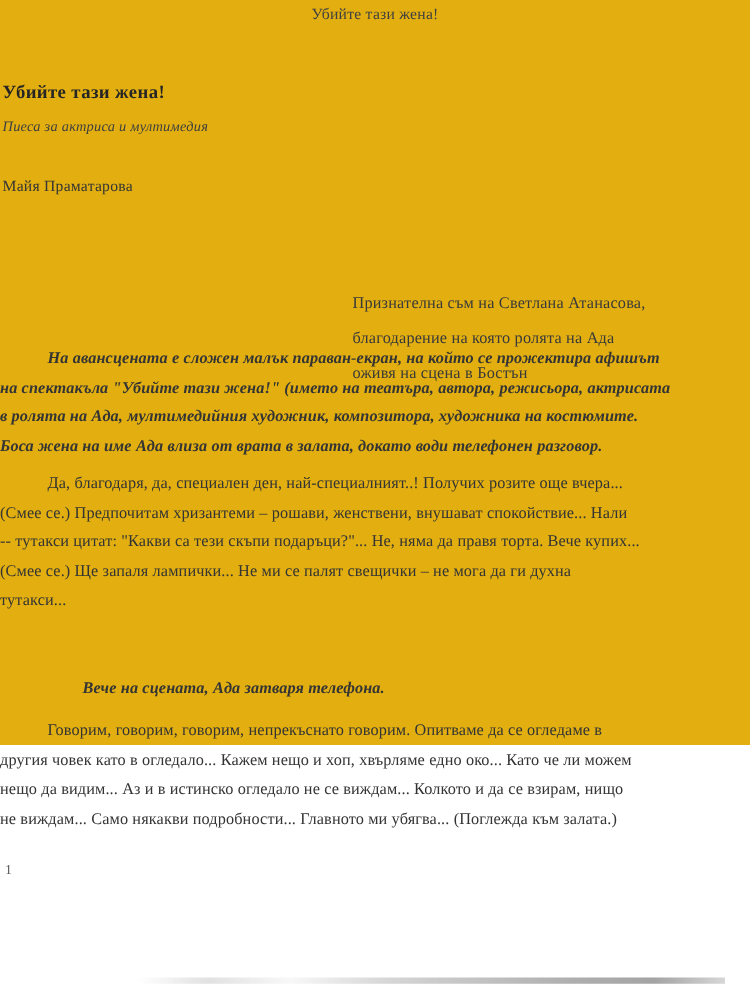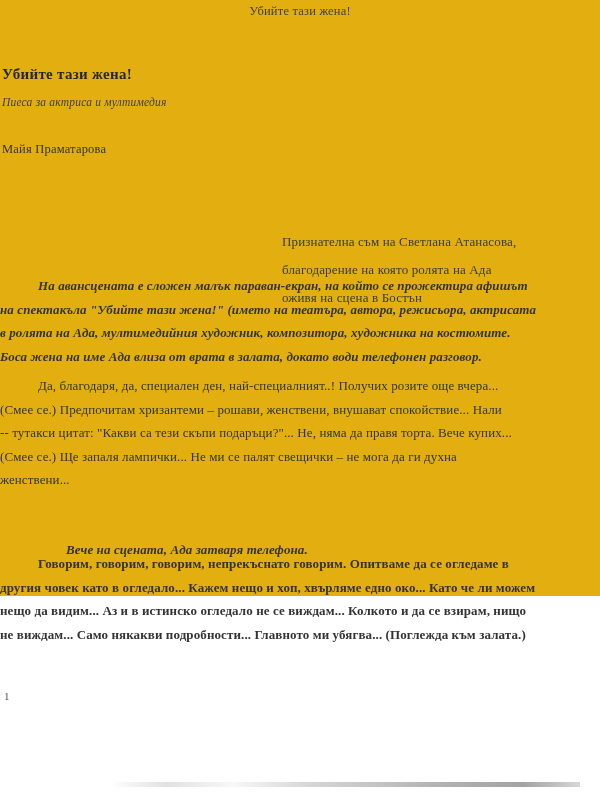--- a/index.html
+++ b/index.html
@@ -113,21 +113,21 @@
   }
   .indent {
     display: inline-block;
     width: 38px;
   }
 
   
   #stage-opening { top: 274px; }
   #speech-one    { top: 374px; }
   #stage-phone   { top: 538px; padding-left: 28px; }
-  #speech-two    { top: 552px; font-weight: bold; }
+  #speech-two    { top: 572px; }
 
   
   .page-number {
     position: absolute;
     left: 4px;
     top: 690px;
     font-size: 11px;
     color: #555;
   }
   .footer-smudge {
@@ -174,21 +174,21 @@
     <span class="ln">на спектакъла "Убийте тази жена!" (името на театъра, автора, режисьора, актрисата</span>
     <span class="ln">в ролята на Ада, мултимедийния художник, композитора,  художника на костюмите.</span>
     <span class="ln">Боса  жена на име Ада влиза от врата в залата, докато води телефонен  разговор.</span>
   </div>
 
   <div class="block" id="speech-one">
     <span class="ln"><span class="indent"></span><span>Да, благодаря, да, специален ден, най-специалният..!  Получих розите още вчера...</span></span>
     <span class="ln">(Смее се.)  Предпочитам хризантеми – рошави, женствени, внушават спокойствие...  Нали</span>
     <span class="ln">-- тутакси цитат: "Какви са тези скъпи подаръци?"... Не, няма да правя торта. Вече купих...</span>
     <span class="ln">(Смее се.) Ще запаля лампички... Не ми се палят свещички – не мога да ги духна</span>
-    <span class="ln">женствени...</span>
+    <span class="ln">тутакси...</span>
   </div>
 
   <div class="block italic" id="stage-phone">
     <span class="ln"><span class="indent"></span><span>Вече на сцената, Ада затваря телефона.</span></span>
   </div>
 
   <div class="block" id="speech-two">
     <span class="ln"><span class="indent"></span><span>Говорим, говорим, говорим, непрекъснато говорим. Опитваме да се огледаме в</span></span>
     <span class="ln">другия човек като в огледало... Кажем нещо и хоп, хвърляме едно око... Като че ли можем</span>
     <span class="ln">нещо да видим...  Аз и в истинско огледало не се виждам... Колкото и да се взирам,  нищо</span>

